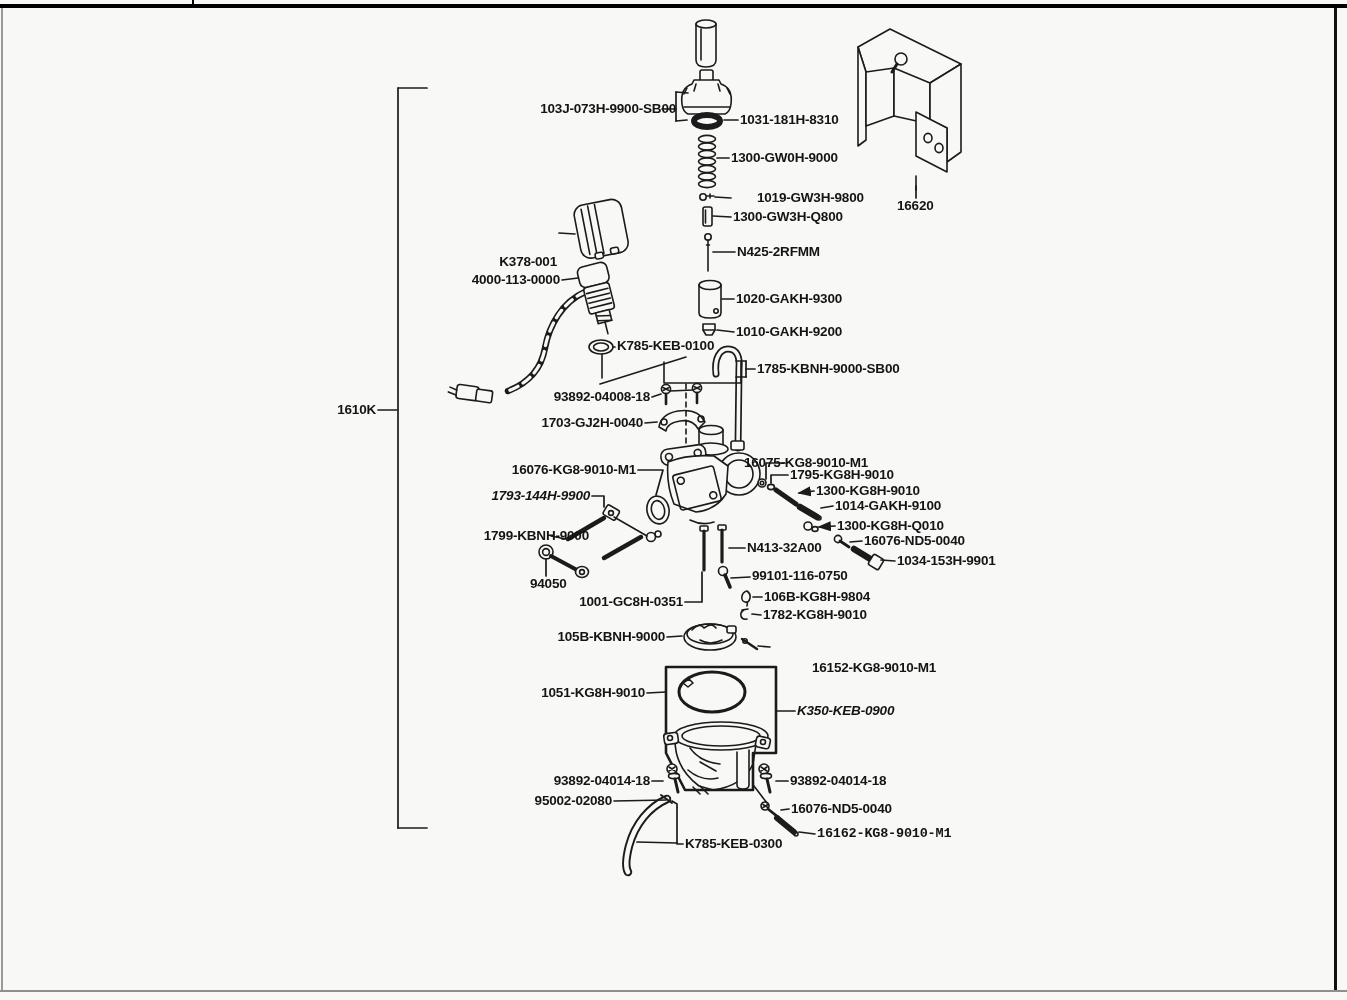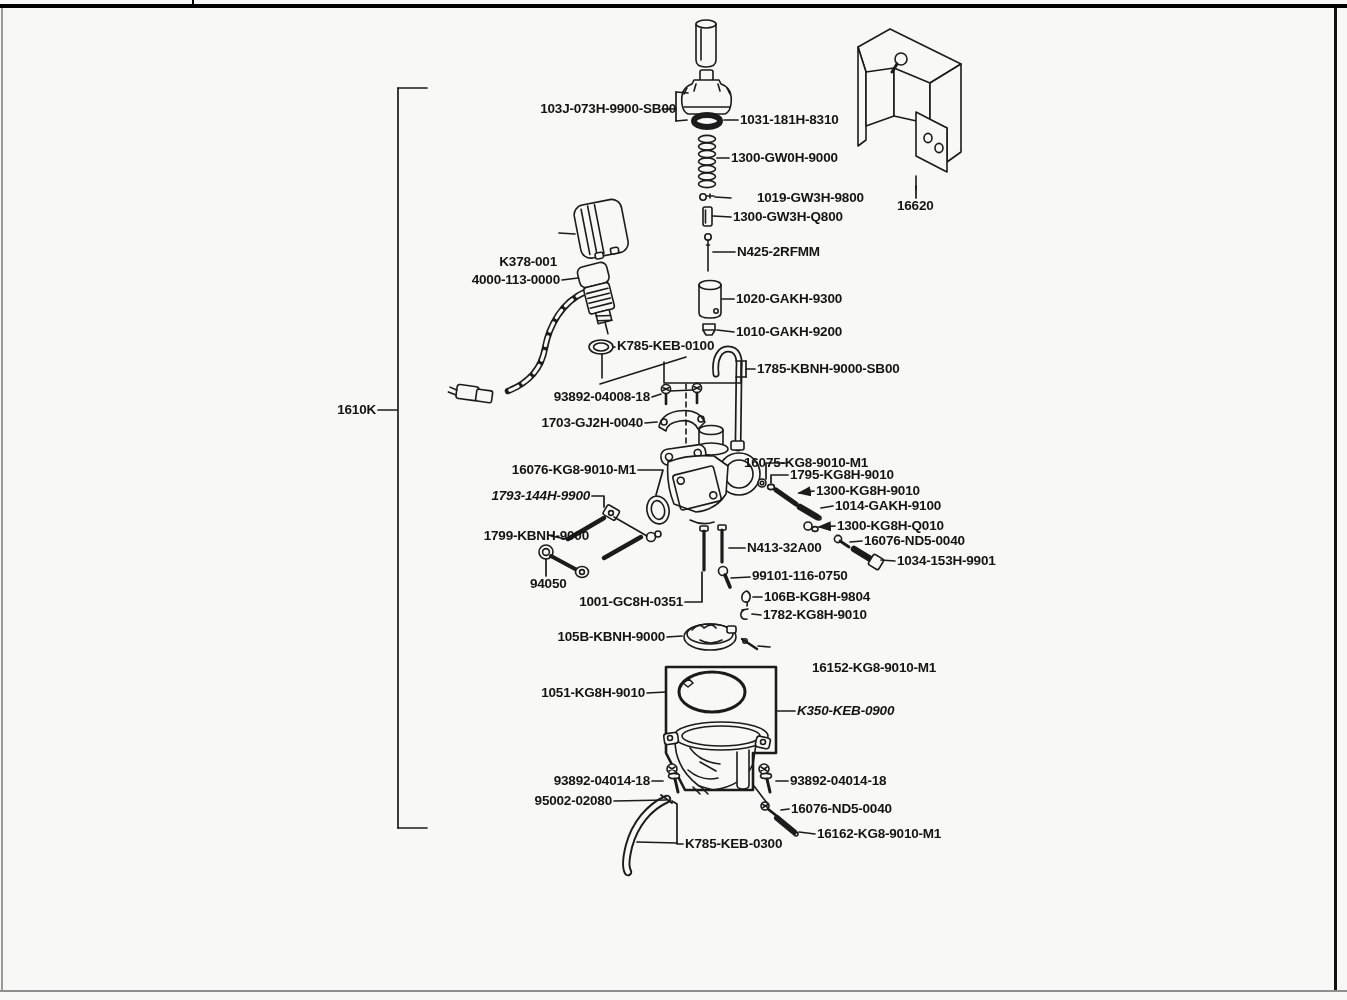--- a/index.html
+++ b/index.html
@@ -398,17 +398,17 @@
       <div class="part-label" style="top: 602px; right: 664px;">1001-GC8H-0351</div>
       <div class="part-label" style="top: 615px; left: 763px;">1782-KG8H-9010</div>
       <div class="part-label" style="top: 637px; right: 682px;">105B-KBNH-9000</div>
       <div class="part-label" style="top: 668px; left: 772px; margin-left: 40px;">16152-KG8-9010-M1</div>
       <div class="part-label" style="top: 693px; right: 702px;">1051-KG8H-9010</div>
       <div class="part-label" style="top: 711px; left: 797px; font-style: italic;">K350-KEB-0900</div>
       <div class="part-label" style="top: 781px; right: 697px;">93892-04014-18</div>
       <div class="part-label" style="top: 781px; left: 790px;">93892-04014-18</div>
       <div class="part-label" style="top: 801px; right: 735px;">95002-02080</div>
       <div class="part-label" style="top: 809px; left: 791px;">16076-ND5-0040</div>
-      <div class="part-label" style="top: 834px; left: 817px;">16162-KG8-9010-M1</div>
+      <div class="part-label" style="top: 834px; left: 817px; font-family: Liberation Mono, monospace;">16162-KG8-9010-M1</div>
       <div class="part-label" style="top: 844px; left: 685px;">K785-KEB-0300</div>
       <div class="part-label" style="top: 410px; right: 971px;">1610K</div>
     </div>
 </div>
 
 </body></html>

